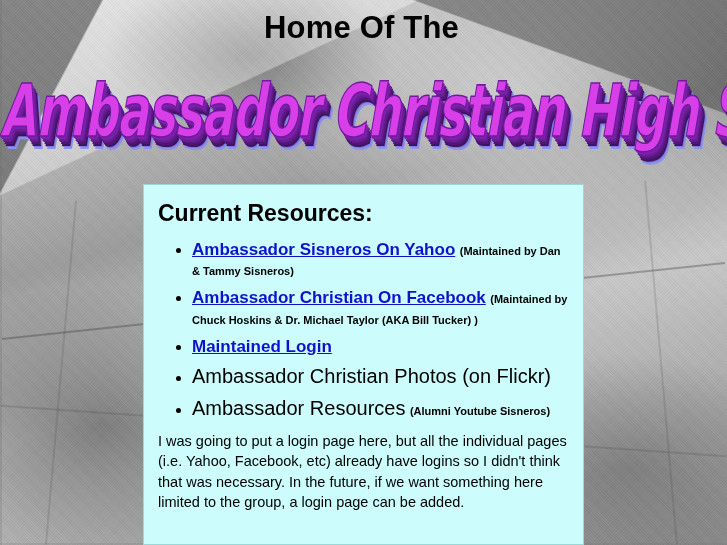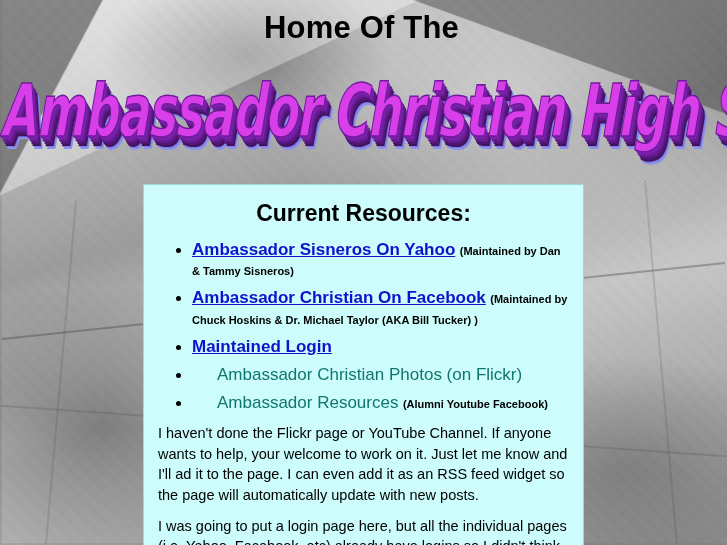--- a/index.html
+++ b/index.html
@@ -105,21 +105,20 @@
     top: 184px;
     width: 441px;
     min-height: 361px;
     background: #ccfcfc;
     border: 1px solid #9ad8d8;
     box-sizing: border-box;
     padding: 10px 14px 12px 14px;
   }
 
   #resources-title {
-    text-align: center;
     font-size: 23px;
     font-weight: bold;
     color: #000;
     margin: 5px 0 12px 0;
   }
 
   ul.res-list {
     margin: 0 0 10px 0;
     padding-left: 34px;
     list-style: disc;
@@ -129,23 +128,22 @@
     line-height: 1.25;
   }
   .res-link {
     color: #1111cc;
     font-weight: bold;
     font-size: 17px;
     text-decoration: underline;
     cursor: pointer;
   }
   .res-plain {
-    color: #0f766e;
-    font-size: 17px;
-    margin-left: 25px;
+    color: #000000;
+    font-size: 20px;
   }
   .res-note {
     color: #000;
     font-size: 11px;
     font-weight: bold;
   }
 
   .body-para {
     font-size: 14.5px;
     color: #000;
@@ -194,23 +192,22 @@
         <span class="res-note"></span>
       </li>
 
       <li>
         <span class="res-plain">Ambassador Christian Photos (on Flickr)</span>
         <span class="res-note"></span>
       </li>
 
       <li>
         <span class="res-plain">Ambassador Resources</span>
-        <span class="res-note">(Alumni Youtube Facebook)</span>
+        <span class="res-note">(Alumni Youtube Sisneros)</span>
       </li>
 
     </ul>
 
-    <p class="body-para">I haven't done the Flickr page or YouTube Channel.  If anyone wants to help, your welcome to work on it.  Just let me know and I'll ad it to the page.  I can even add it as an RSS feed widget so the page will automatically update with new posts.</p>
     <p class="body-para">I was going to put a login page here, but all the individual pages (i.e. Yahoo, Facebook, etc) already have logins so I didn't think that was necessary.  In the future, if we want something here limited to the group, a login page can be added.</p>
 
   </div>
 
 </div>
 
 </body></html>

